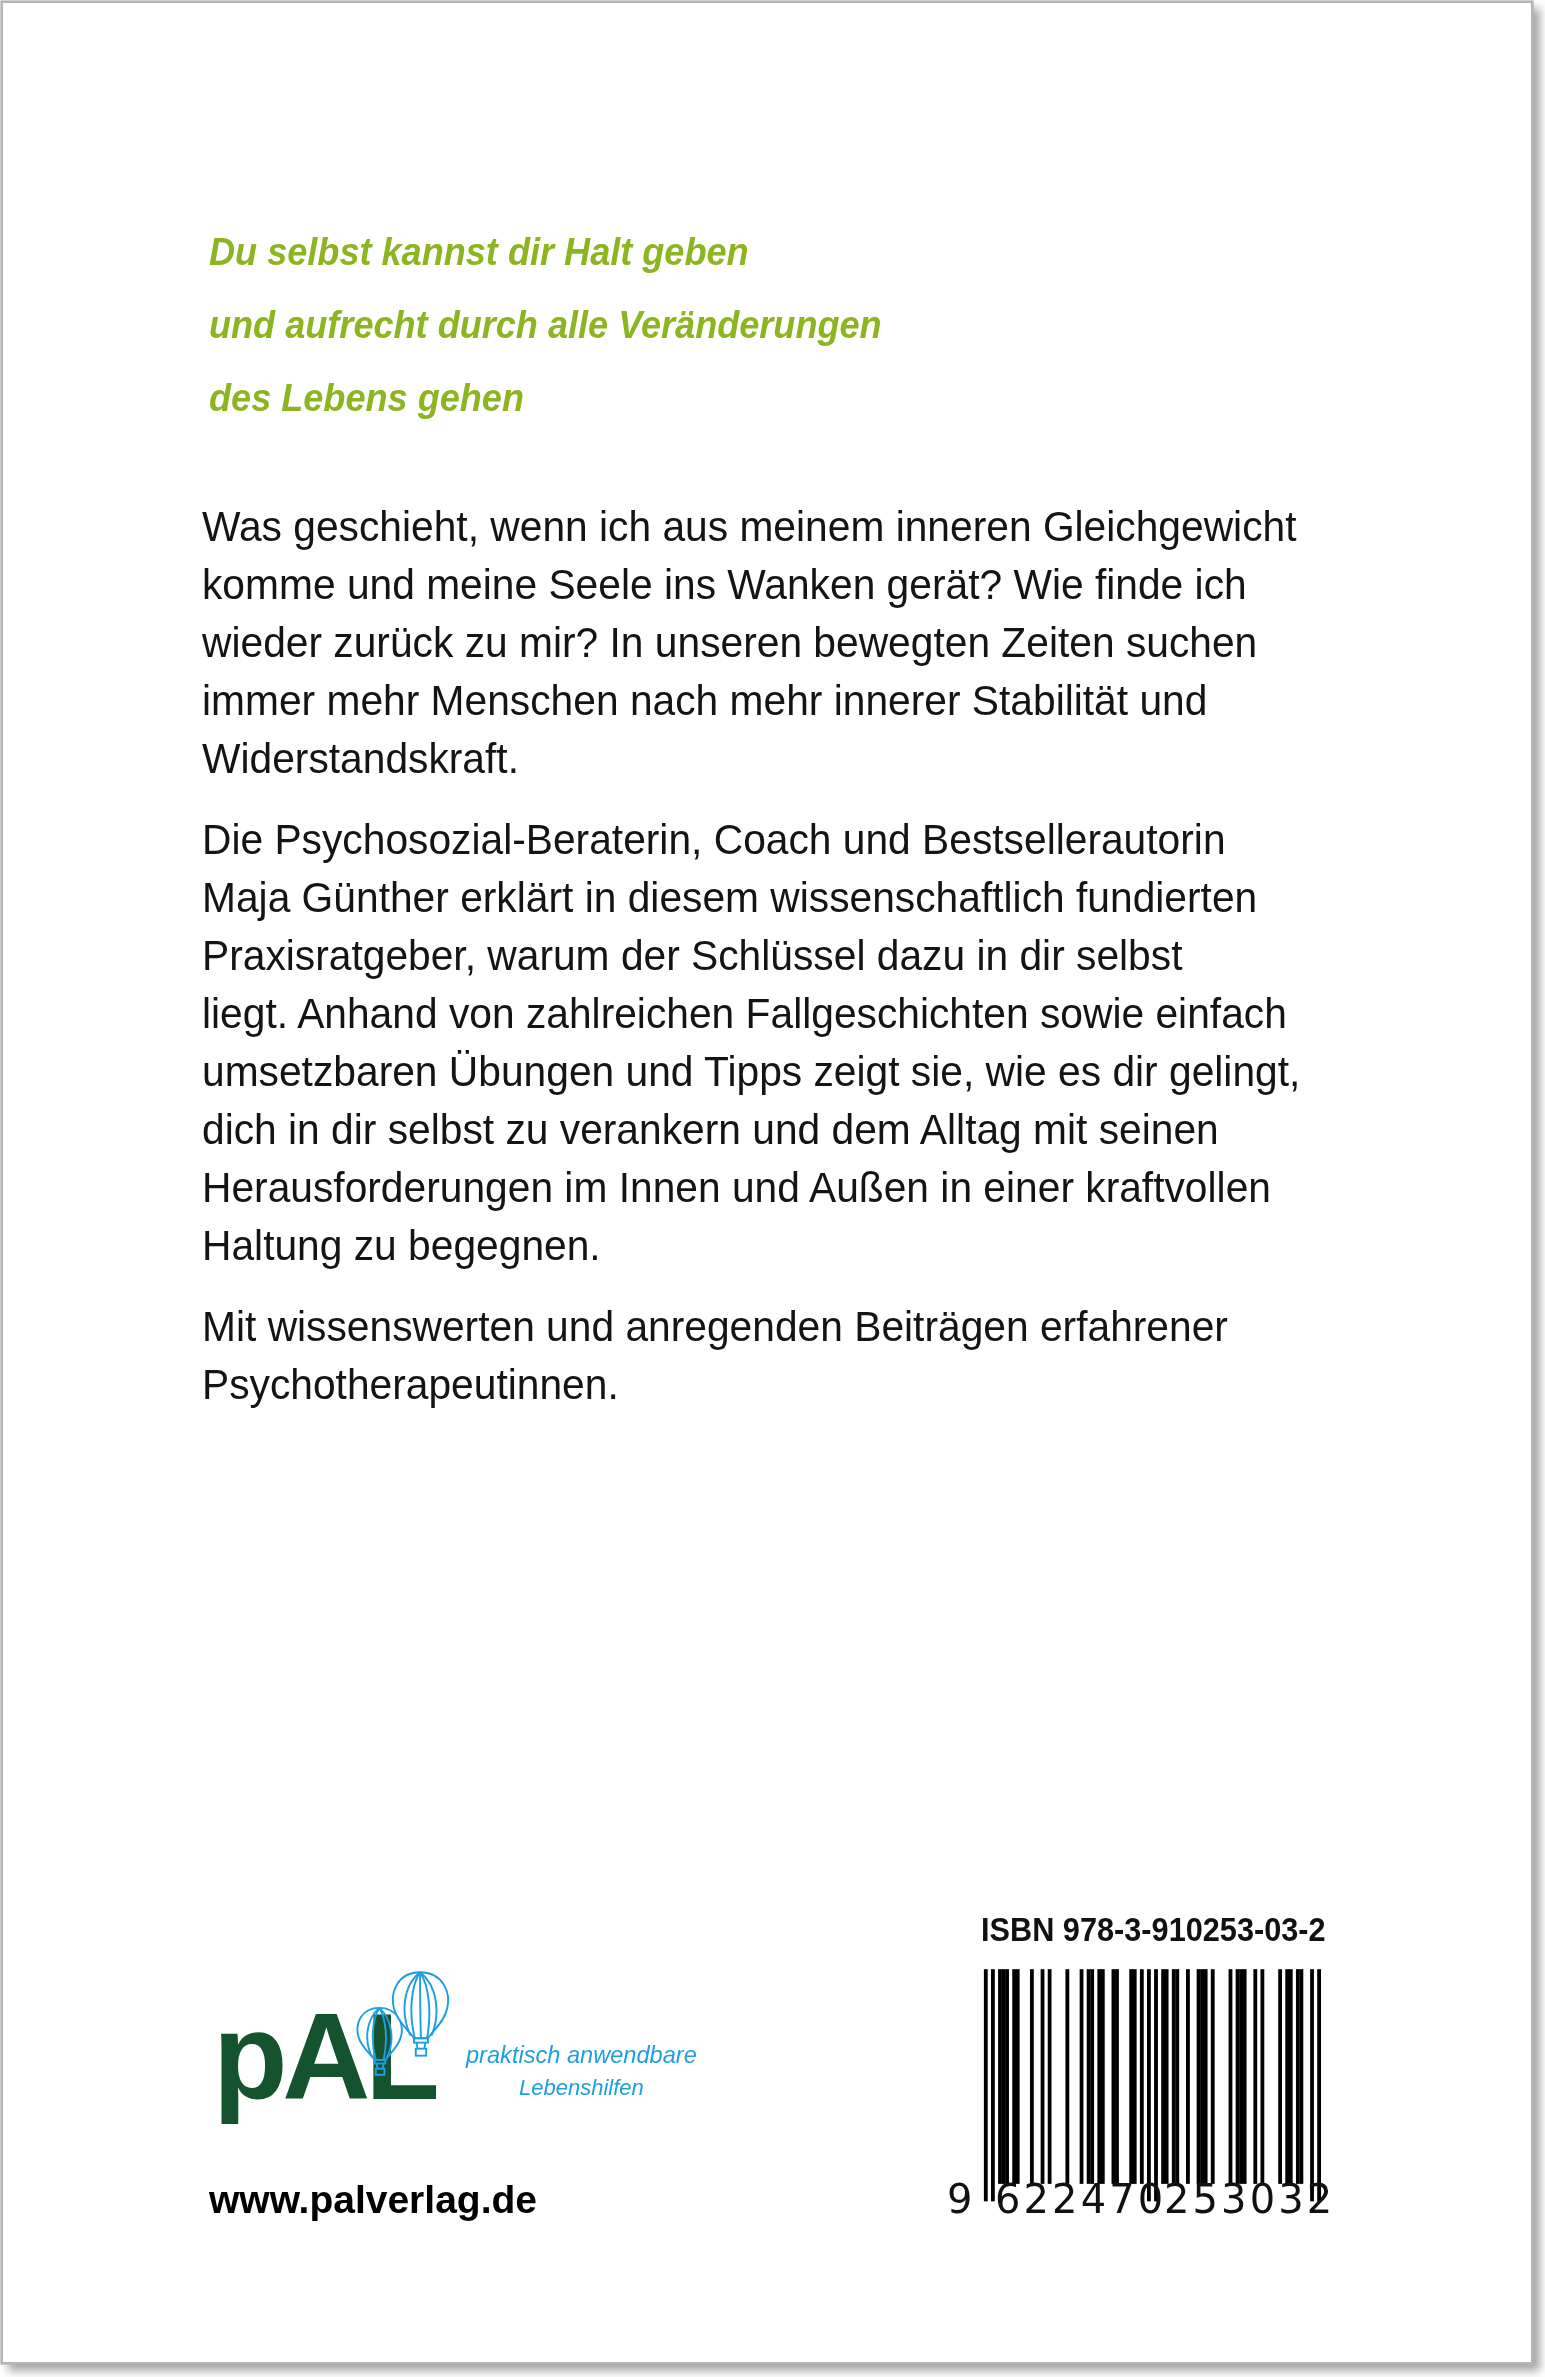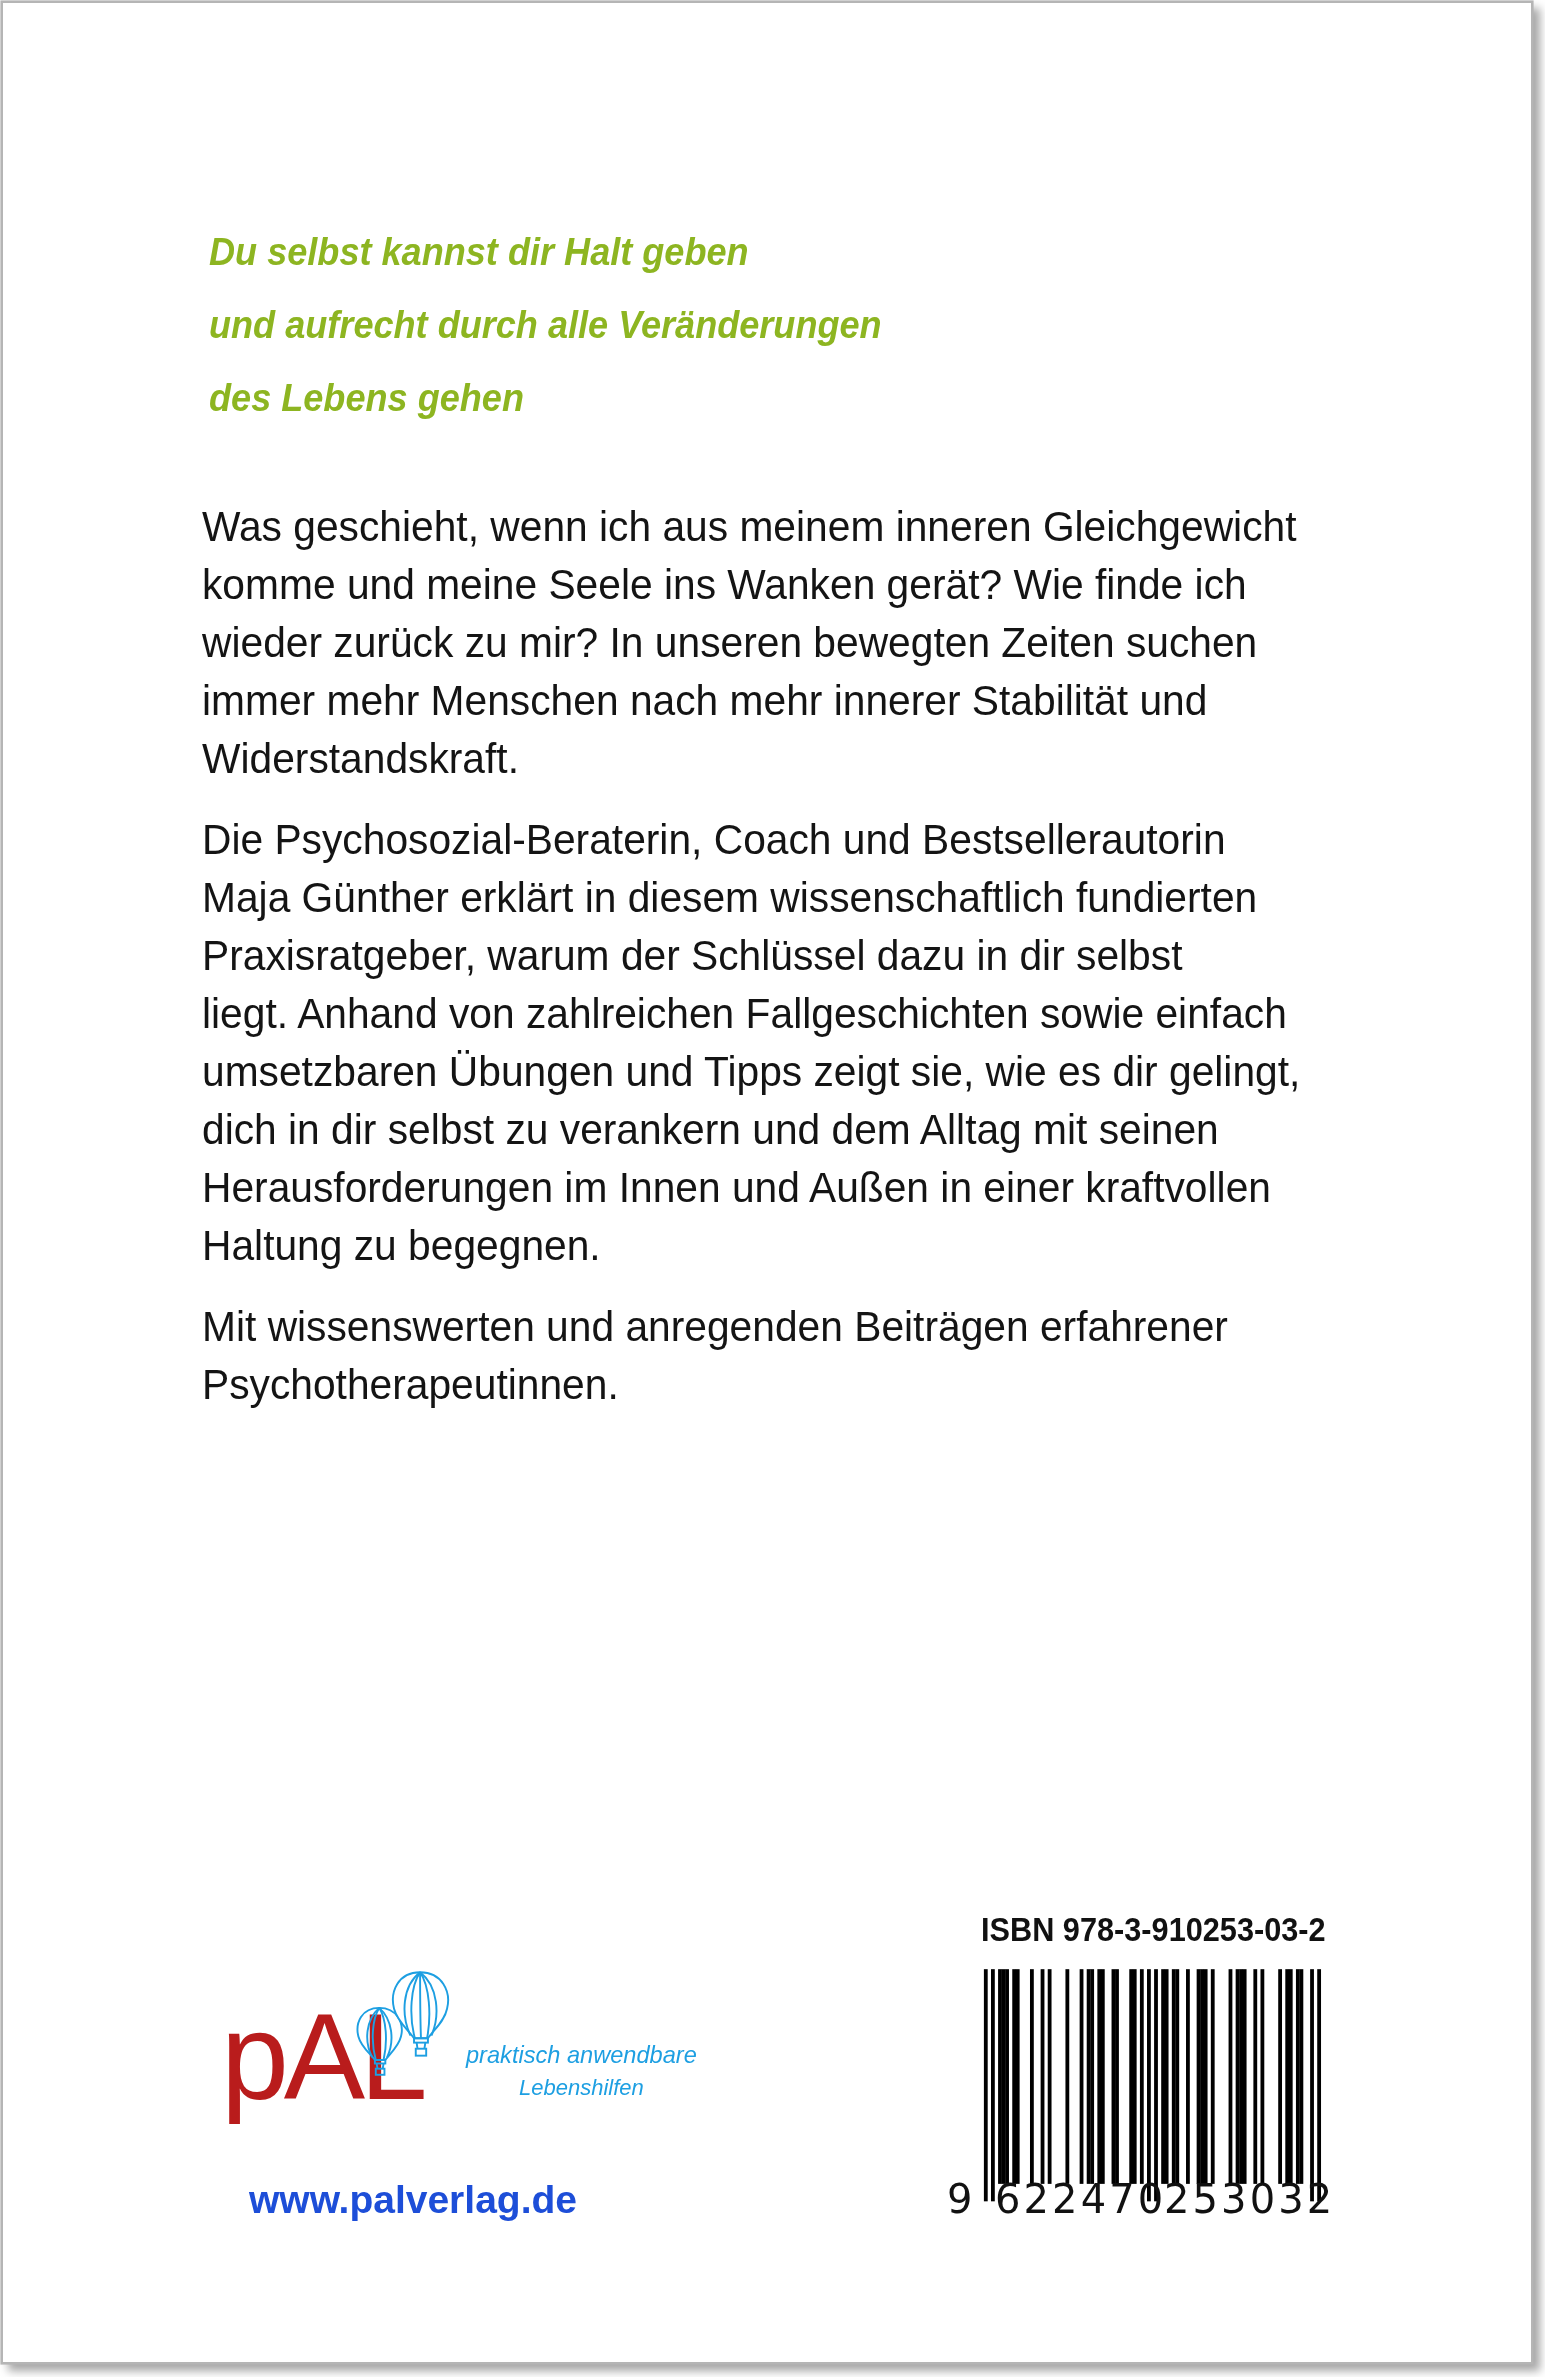--- a/index.html
+++ b/index.html
@@ -21,31 +21,31 @@
   .heading .line { white-space: nowrap; transform: scaleX(0.95); transform-origin: left; }
   .body-text {
     position: absolute; left: 202px; top: 498px;
     color: #141414; font-size: 42px; line-height: 58px;
   }
   .body-text .para { margin-bottom: 23px; }
   .body-text .line { white-space: nowrap; transform: scaleX(0.97); transform-origin: left; }
 
   .logo { position: absolute; left: 209px; top: 1963px; width: 523px; height: 192px; }
   .pal-word {
-    position: absolute; left: 12px; top: 33px;
-    font-weight: normal; font-size: 122px; line-height: 122px;
-    color: #b91c1c; letter-spacing: -5.2px;
+    position: absolute; left: 4px; top: 33px;
+    font-weight: bold; font-size: 122px; line-height: 122px;
+    color: #14532d; letter-spacing: -5.2px;
   }
   .balloons { position: absolute; left: 144px; top: 3.5px; width: 109px; height: 113px; }
   .tagline { position: absolute; left: 257px; top: 77px; color: #1d9fe2; font-style: italic; text-align: center; }
   .tagline .t1 { font-size: 23.6px; line-height: 30px; white-space: nowrap; }
   .tagline .t2 { font-size: 22px; line-height: 35px; font-weight: normal; white-space: nowrap; }
   .url {
     position: absolute; left: 209px; top: 2175px;
-    color: #1d4ed8; font-weight: bold; font-size: 39px; line-height: 49px; white-space: nowrap; margin-left: 40px;
+    color: #000000; font-weight: bold; font-size: 39px; line-height: 49px; white-space: nowrap;
   }
 
   .isbn-label {
     position: absolute; left: 981px; top: 1911px;
     font-weight: bold; font-size: 33px; line-height: 38px; color: #111; white-space: nowrap;
     transform: scaleX(0.93); transform-origin: left;
   }
   .barcode { position: absolute; left: 942px; top: 1969px; width: 384px; height: 253px; }
   .barcode svg { display: block; }
   .barcode-digits {

